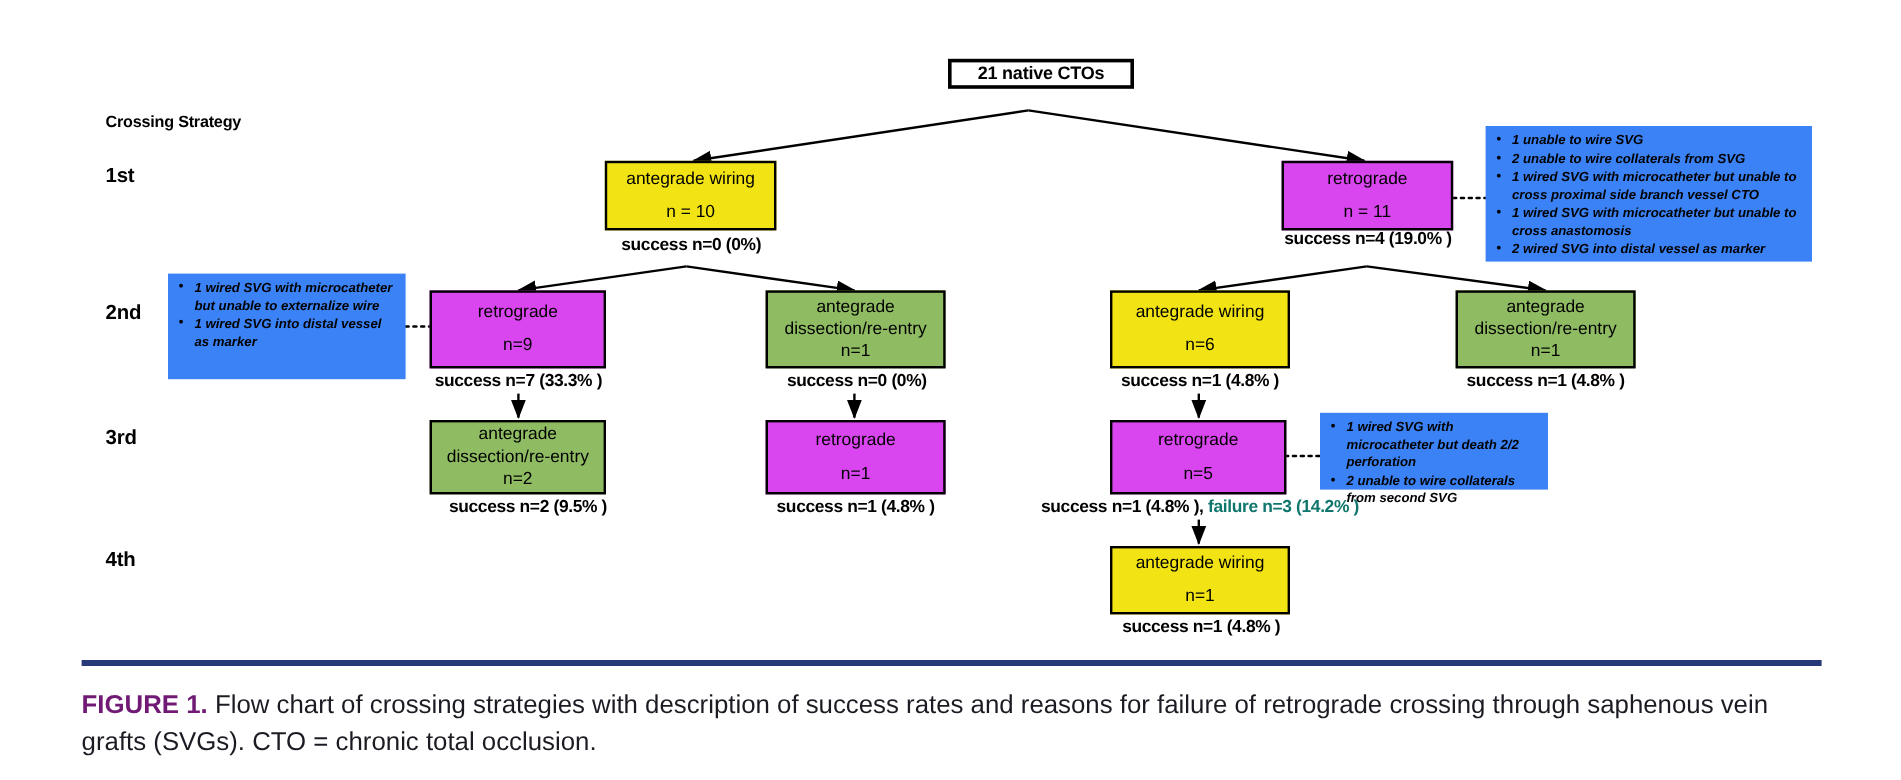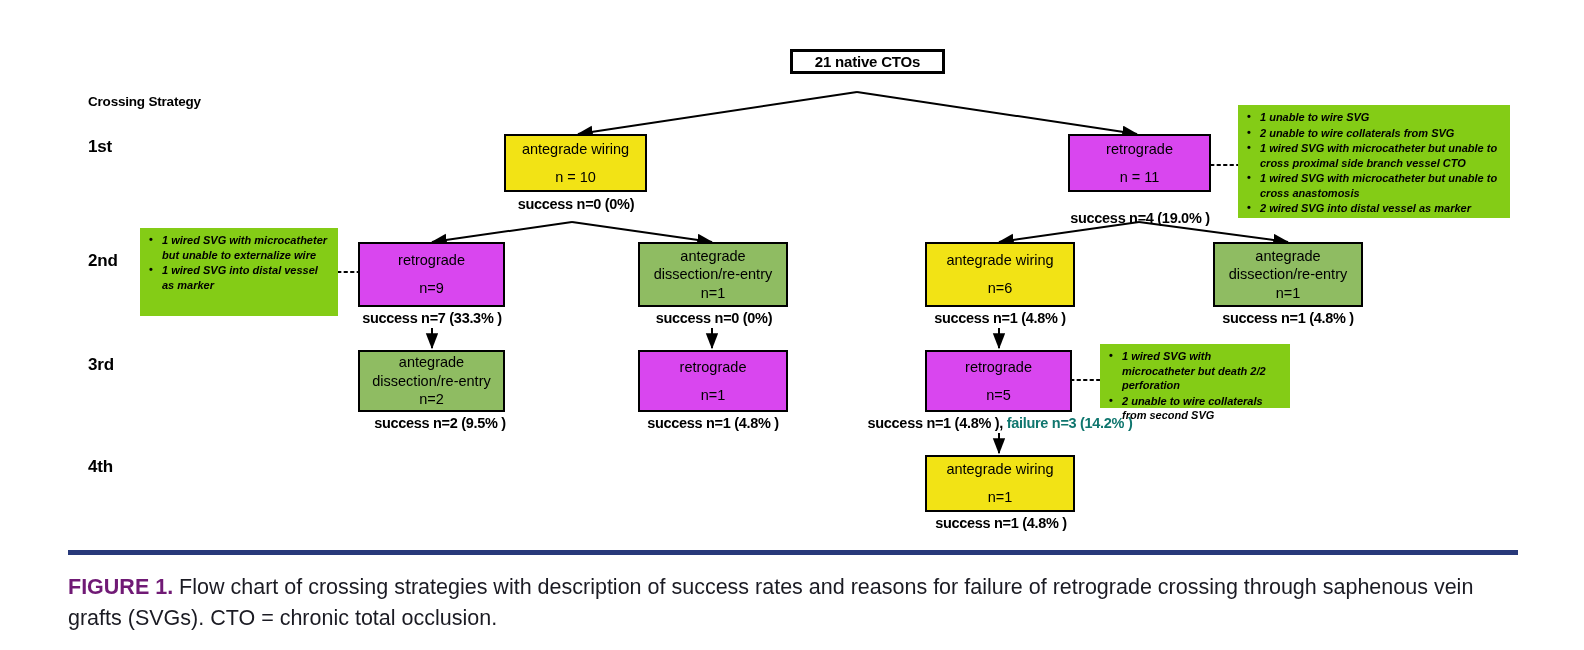--- a/index.html
+++ b/index.html
@@ -86,21 +86,21 @@
     letter-spacing: -0.3px;
   }
   .node-caption .fail {
     color: #0f766e;
   }
 
   
   .callout {
     position: absolute;
     box-sizing: border-box;
-    background: #84cc16;
+    background: #3b82f6;
     font-style: italic;
     font-weight: bold;
     font-size: 11px;
     line-height: 1.32;
     padding: 5px 6px 5px 4px;
   }
   .callout ul {
     margin: 0;
     padding: 0 0 0 16px;
     list-style: none;
@@ -191,21 +191,21 @@
     <span class="spacer"></span>
     <span class="node-line">n = 10</span>
   </div>
   <div class="node-caption" style="left:478px; top:196px; width:196px;">success n=0 (0%)</div>
 
   <div class="node fill-blue" style="left:1068px; top:134px; width:143px; height:58px;">
     <span class="node-line">retrograde</span>
     <span class="spacer"></span>
     <span class="node-line">n = 11</span>
   </div>
-  <div class="node-caption" style="left:1036px; top:210px; width:208px;">success n=4 (19.0% )</div>
+  <div class="node-caption" style="left:1036px; top:191px; width:208px;">success n=4 (19.0% )</div>
 
   <div class="node fill-blue" style="left:358px; top:242px; width:147px; height:65px;">
     <span class="node-line">retrograde</span>
     <span class="spacer"></span>
     <span class="node-line">n=9</span>
   </div>
   <div class="node-caption" style="left:330px; top:310px; width:204px;">success n=7 (33.3% )</div>
 
   <div class="node fill-green" style="left:638px; top:242px; width:150px; height:65px;">
     <span class="node-line">antegrade</span>

